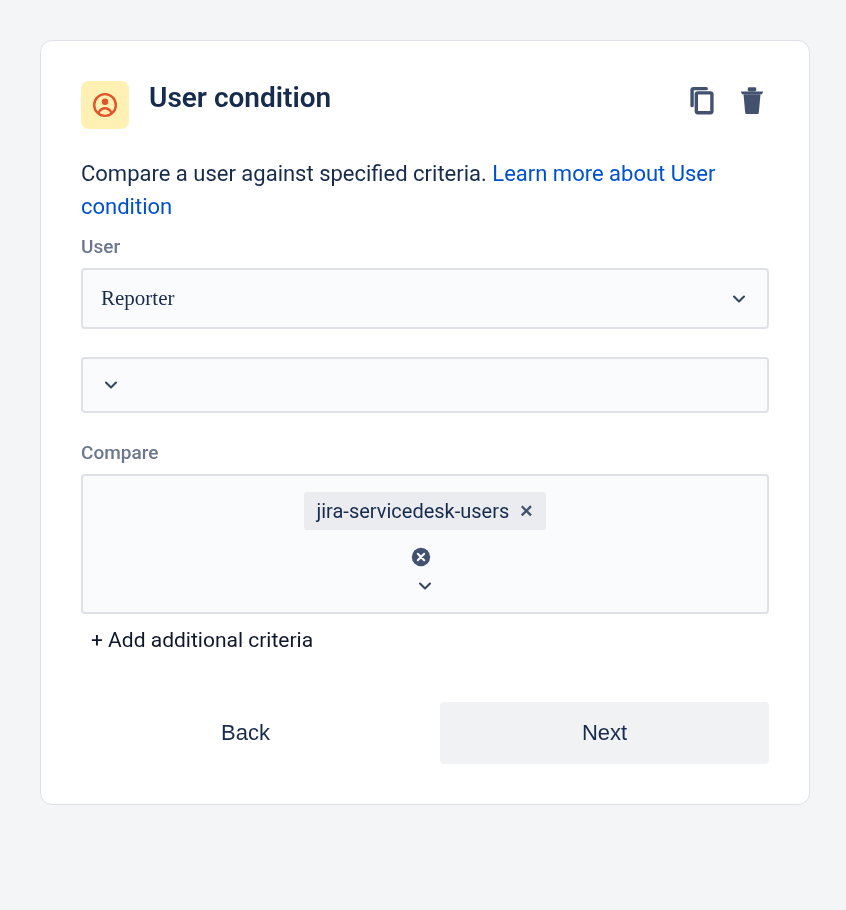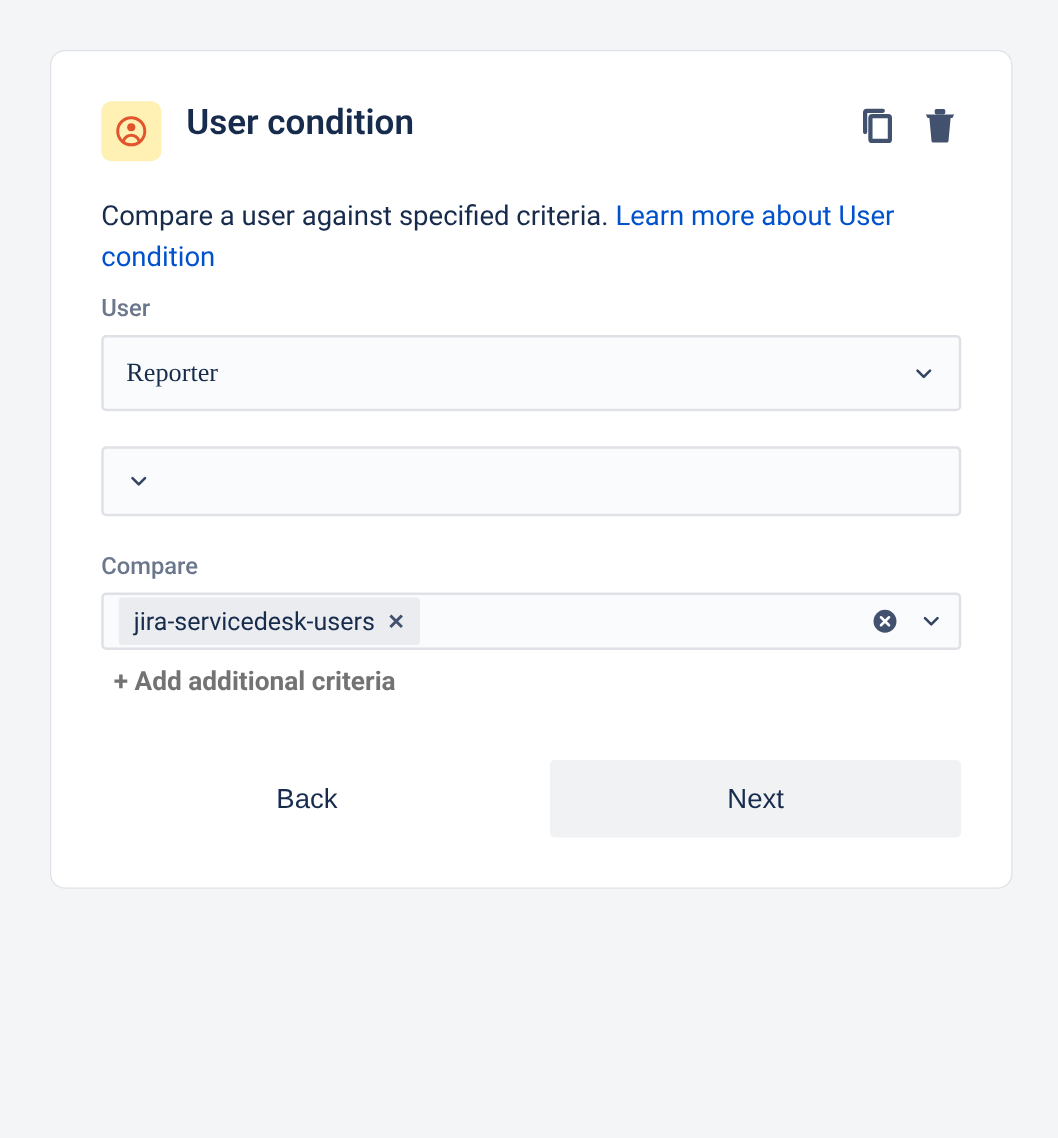--- a/index.html
+++ b/index.html
@@ -87,25 +87,26 @@
   .chevron {
     color: #344563;
     display: flex;
     align-items: center;
   }
   .multi-select {
     width: 100%;
     border: 2px solid #DFE1E6;
     border-radius: 4px;
     background: #FAFBFC;
-    padding: 2px 12px;
+    padding: 16px 12px;
     display: flex;
     align-items: center;
     gap: 8px;
     cursor: text;
+    flex-direction: column;
   }
   .tag {
     background: #EBECF0;
     border-radius: 3px;
     padding: 7px 12px;
     font-size: 20px;
     color: #172B4D;
     display: flex;
     align-items: center;
     gap: 10px;
@@ -117,23 +118,23 @@
     font-size: 17px;
   }
   .multi-spacer { flex: 1; }
   .multi-clear {
     cursor: pointer;
     display: flex;
     align-items: center;
     margin-right: 8px;
   }
   .add-link {
-    color: #737373;
+    color: #0f172a;
     font-size: 21px;
-    font-weight: 700;
+    font-weight: 400;
     cursor: pointer;
     padding: 14px 10px 0 10px;
     display: inline-block;
   }
   .footer {
     margin-top: 50px;
     display: flex;
     gap: 30px;
     align-items: flex-end;
   }

